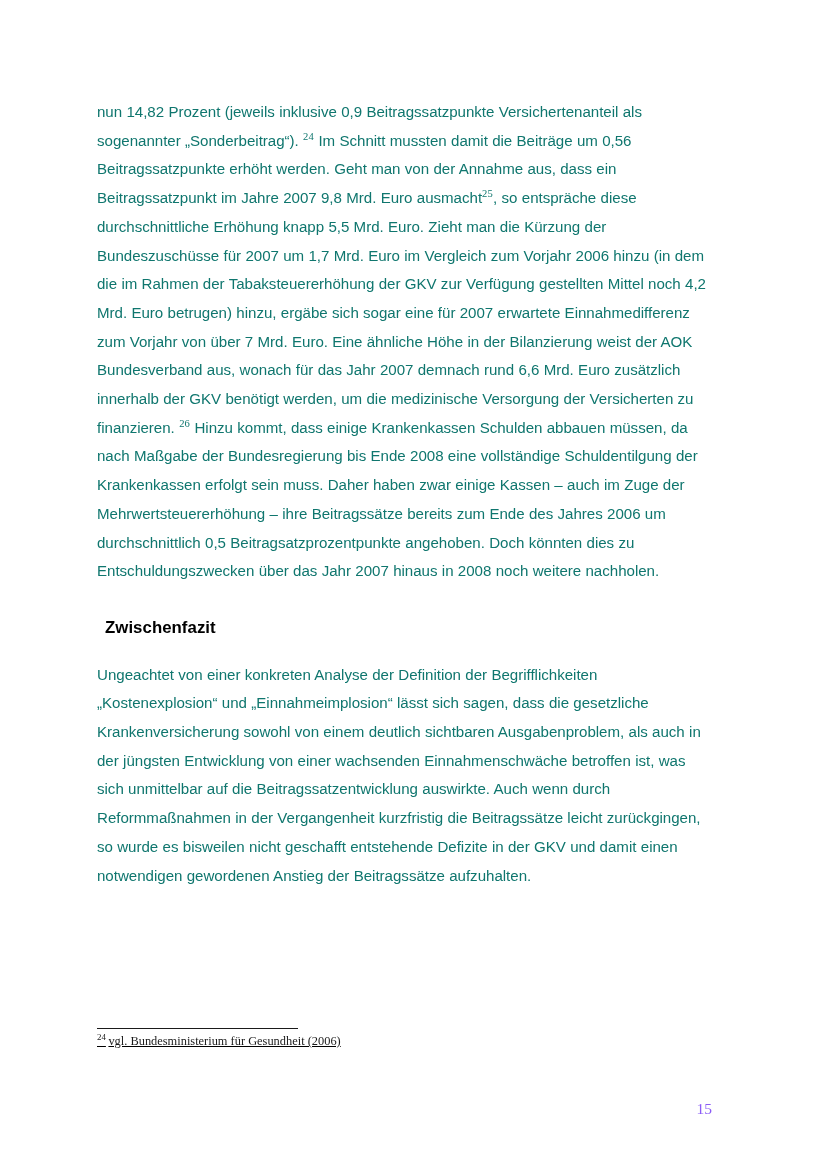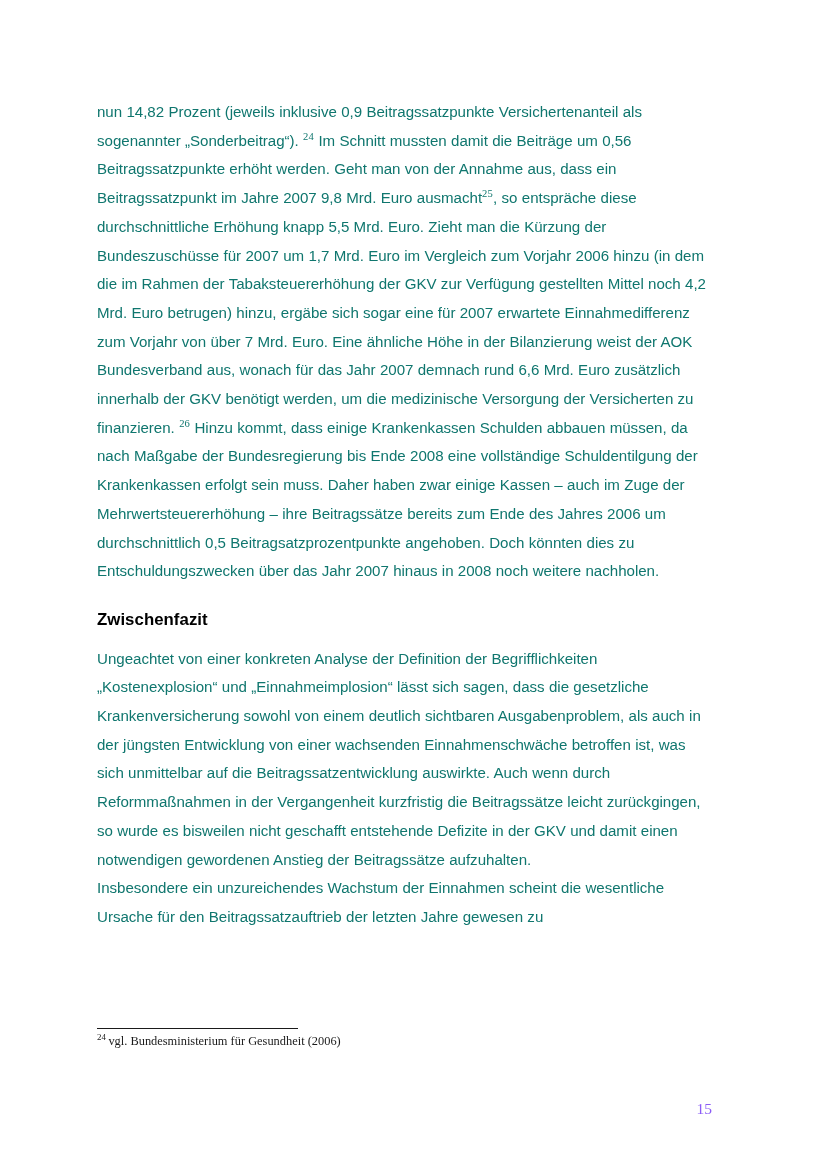--- a/index.html
+++ b/index.html
@@ -45,31 +45,32 @@
     font-size: 0.70em;
     vertical-align: super;
     line-height: 0;
     letter-spacing: 0.2px;
   }
   .section-heading {
     font-family: "Liberation Sans", sans-serif;
     font-size: 16.8px;
     font-weight: bold;
     line-height: 28.7px;
-    margin: 0;
+    margin: 8px;
     padding-top: 20px;
     padding-bottom: 10px;
     color: #000000;
     letter-spacing: 0.05px;
   }
   .footnote-area {
     position: absolute;
     left: 97px;
     top: 1028px;
     width: 616px;
+    text-decoration: underline;
   }
   .footnote-rule {
     width: 201px;
     height: 0;
     border: 0;
     border-top: 1px solid #1a1a1a;
     margin: 0 0 5px 0;
   }
   .footnote-list {
     margin: 0;
@@ -108,21 +109,20 @@
 
   <div class="content">
     <div id="body-paragraphs">
         <p class="para">nun 14,82 Prozent (jeweils inklusive 0,9 Beitragssatzpunkte Versichertenanteil als sogenannter „Sonderbeitrag“). <span class="fn-ref">24</span> Im Schnitt mussten damit die Beiträge um 0,56 Beitragssatzpunkte erhöht werden. Geht man von der Annahme aus, dass ein Beitragssatzpunkt im Jahre 2007 9,8 Mrd. Euro ausmacht<span class="fn-ref">25</span>, so entspräche diese durchschnittliche Erhöhung knapp 5,5 Mrd. Euro. Zieht man die Kürzung der Bundeszuschüsse für 2007 um 1,7 Mrd. Euro im Vergleich zum Vorjahr 2006 hinzu (in dem die im Rahmen der Tabaksteuererhöhung der GKV zur Verfügung gestellten Mittel noch 4,2 Mrd. Euro betrugen) hinzu, ergäbe sich sogar eine für 2007 erwartete Einnahmedifferenz zum Vorjahr von über 7 Mrd. Euro. Eine ähnliche Höhe in der Bilanzierung weist der AOK Bundesverband aus, wonach für das Jahr 2007 demnach rund 6,6 Mrd. Euro zusätzlich innerhalb der GKV benötigt werden, um die medizinische Versorgung der Versicherten zu finanzieren. <span class="fn-ref">26</span> Hinzu kommt, dass einige Krankenkassen Schulden abbauen müssen, da nach Maßgabe der Bundesregierung bis Ende 2008 eine vollständige Schuldentilgung der Krankenkassen erfolgt sein muss. Daher haben zwar einige Kassen – auch im Zuge der Mehrwertsteuererhöhung – ihre Beitragssätze bereits zum Ende des Jahres 2006 um durchschnittlich 0,5 Beitragsatzprozentpunkte angehoben. Doch könnten dies zu Entschuldungszwecken über das Jahr 2007 hinaus in 2008 noch weitere nachholen.</p>
       </div>
 
     <div class="section-heading">Zwischenfazit</div>
 
     <div id="post-heading-paragraphs">
         <p class="para">Ungeachtet von einer konkreten Analyse der Definition der Begrifflichkeiten „Kostenexplosion“ und „Einnahmeimplosion“ lässt sich sagen, dass die gesetzliche Krankenversicherung sowohl von einem deutlich sichtbaren Ausgabenproblem, als auch in der jüngsten Entwicklung von einer wachsenden Einnahmenschwäche betroffen ist, was sich unmittelbar auf die Beitragssatzentwicklung auswirkte. Auch wenn durch Reformmaßnahmen in der Vergangenheit kurzfristig die Beitragssätze leicht zurückgingen, so wurde es bisweilen nicht geschafft entstehende Defizite in der GKV und damit einen notwendigen gewordenen Anstieg der Beitragssätze aufzuhalten.</p>
-        <p class="para">Insbesondere ein unzureichendes Wachstum der Einnahmen scheint die wesentliche Ursache für den Beitragssatzauftrieb der letzten Jahre gewesen zu</p>
       </div>
   </div>
 
   <div class="footnote-area">
     <hr class="footnote-rule">
     <ul class="footnote-list" id="footnote-list">
         <li class="footnote-item"><span class="footnote-num">24</span><span>vgl. Bundesministerium für Gesundheit (2006)</span></li>
       </ul>
   </div>
 

